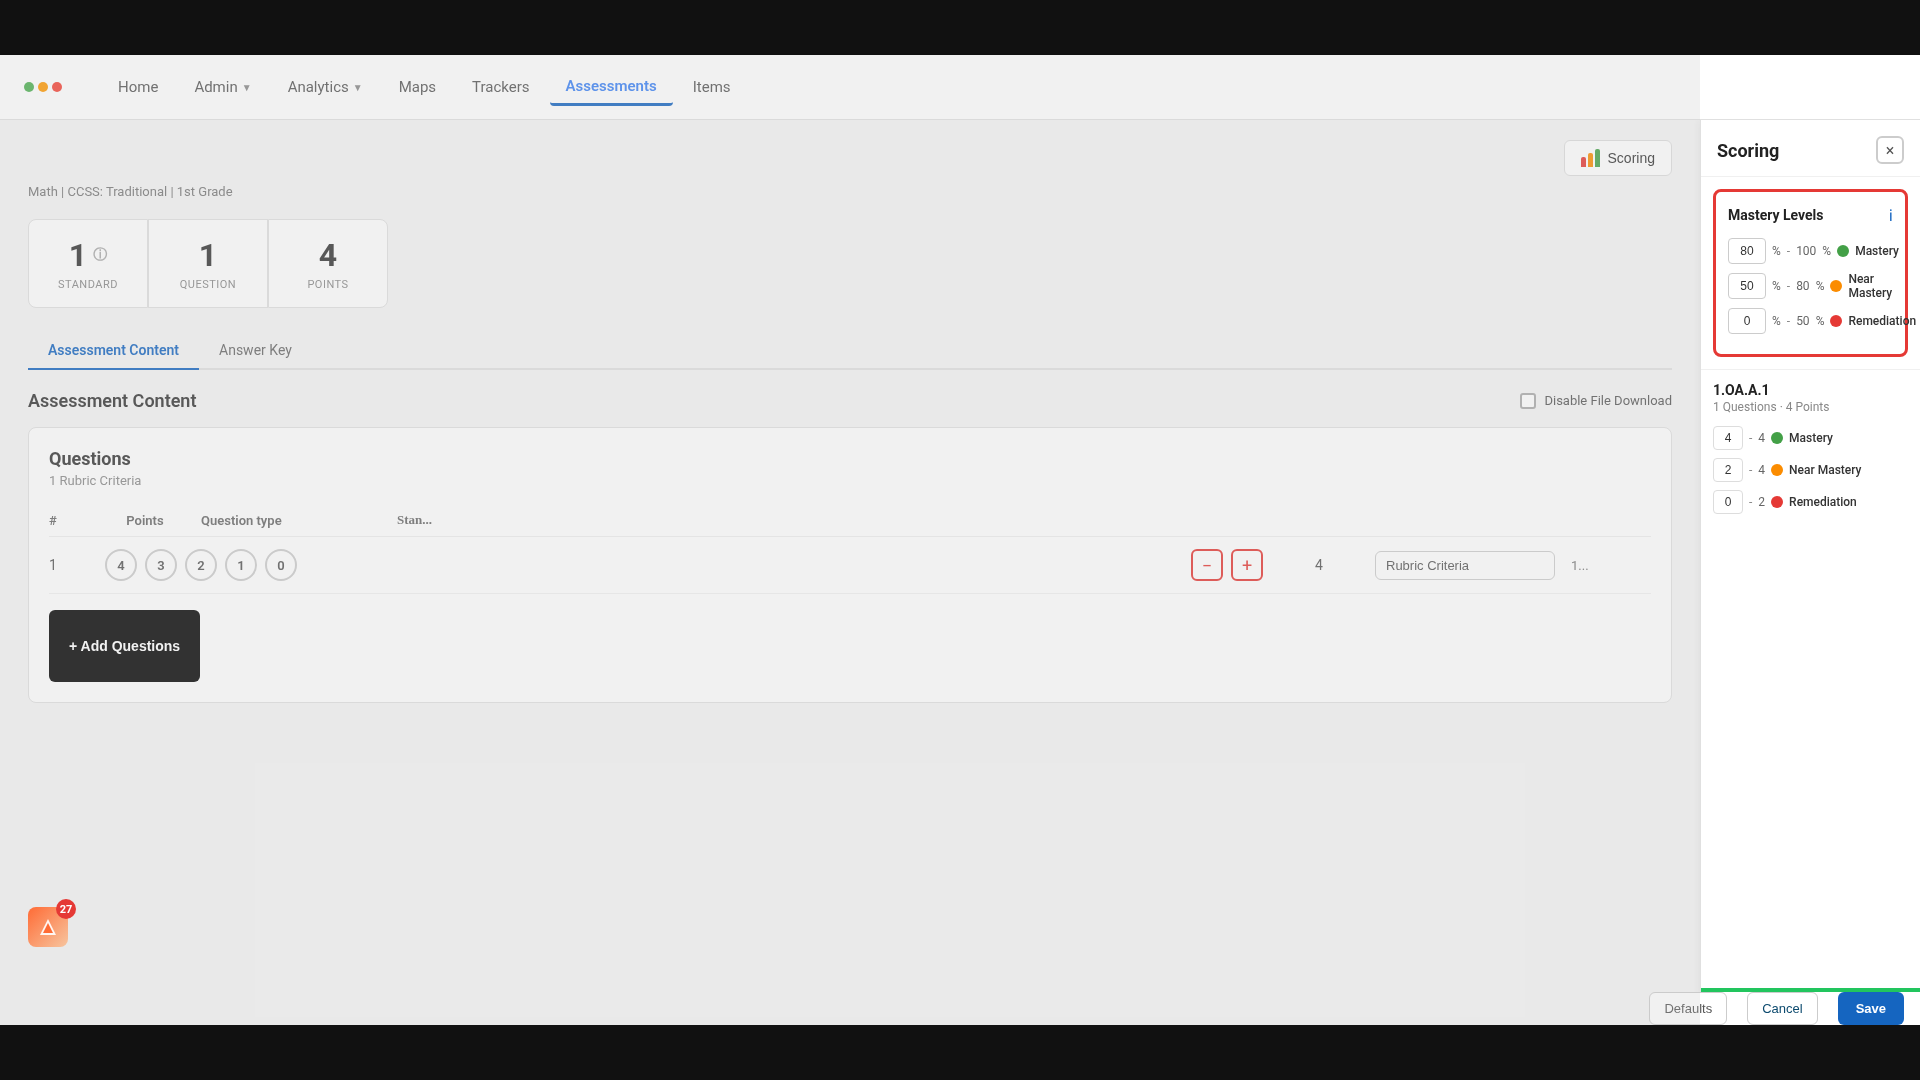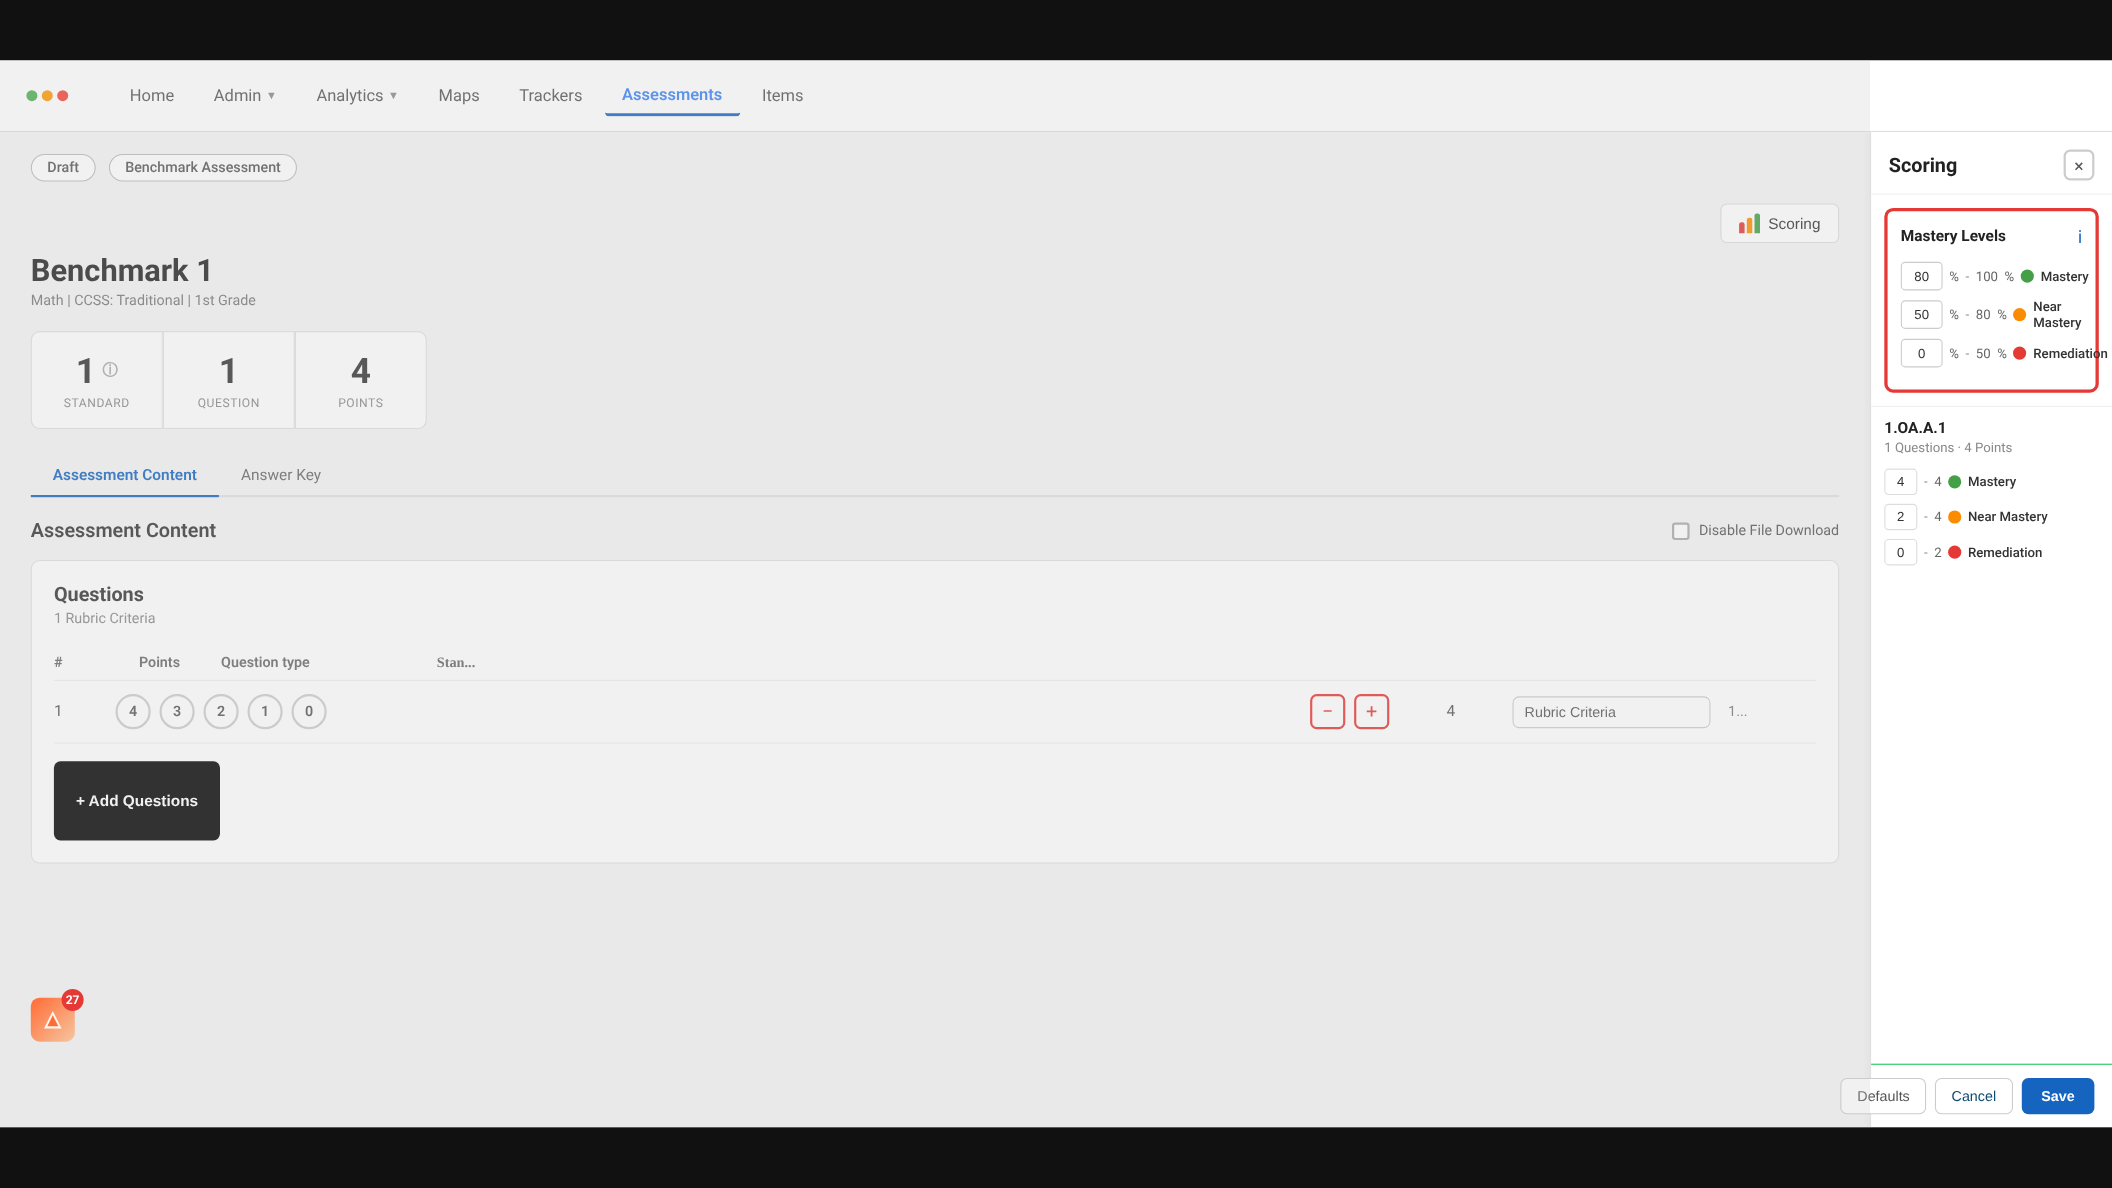--- a/index.html
+++ b/index.html
@@ -497,25 +497,25 @@
       border: 1px solid #ddd;
       border-radius: 4px;
       text-align: center;
       font-size: 12px;
       color: #333;
     }
 
     
     .panel-footer {
       margin-top: auto;
-      padding: 12px 16px;
-      display: flex;
-      gap: 8px;
+      padding: 0 16px;
+      display: flex;
+      gap: 20px;
       justify-content: flex-end;
-      border-top: 1px solid #22c55e;
+      border-top: 4px solid #22c55e;
     }
     .btn-defaults {
       padding: 8px 14px;
       background: #fff;
       border: 1px solid #ccc;
       border-radius: 6px;
       font-size: 13px;
       color: #555;
       cursor: pointer;
     }
@@ -609,38 +609,33 @@
       <a class="nav-item">Trackers</a>
       <a class="nav-item active">Assessments</a>
       <a class="nav-item">Items</a>
     </div>
   </nav>
 
   <div class="content-area">
 
     <div class="main-content">
 
-      <div class="tags-row">
-        <span class="tag draft">Draft</span>
-        <span class="tag benchmark">Benchmark Assessment</span>
-      </div>
 
       <div class="top-right-actions">
         <button class="scoring-btn">
           <div class="scoring-icon">
             <div class="bar bar-red"></div>
             <div class="bar bar-orange"></div>
             <div class="bar bar-green"></div>
           </div>
           <span>Scoring</span>
         </button>
       </div>
 
       <div class="assessment-header">
-        <div class="assessment-title">Benchmark 1</div>
         <div class="assessment-subtitle">Math | CCSS: Traditional | 1st Grade</div>
       </div>
 
       <div class="stats-row">
         <div class="stat-box">
           <div class="stat-number">
             <span>1</span>
             <span class="stat-info-icon">ⓘ</span>
           </div>
           <div class="stat-label">STANDARD</div>

